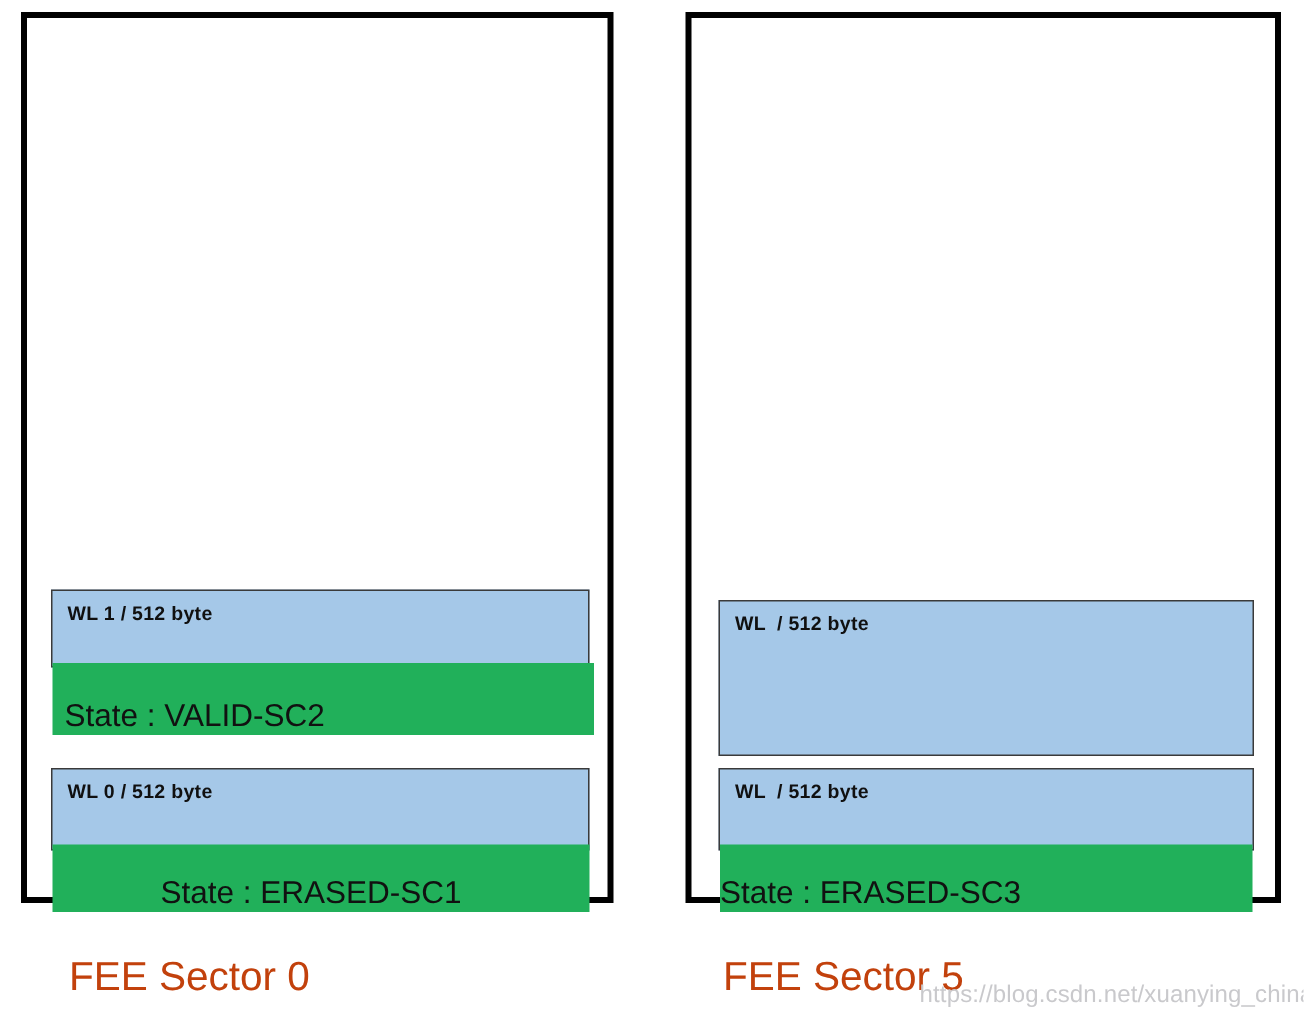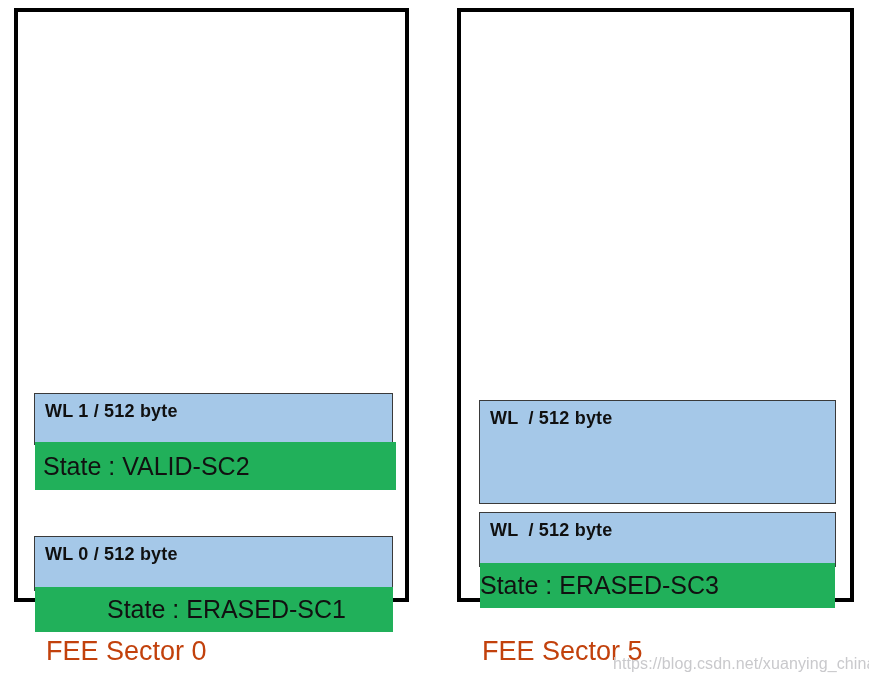--- a/index.html
+++ b/index.html
@@ -37,45 +37,45 @@
     top: 0;
     width: 100%;
     background: #a5c8e8;
     border: 1px solid #3a3a3a;
     box-sizing: border-box;
   }
   .wl-label {
     position: absolute;
     left: 10px;
     top: 7px;
-    font-size: 18px;
+    font-size: 13px;
     font-weight: bold;
     color: #101010;
     letter-spacing: 0.2px;
     white-space: pre;
   }
   .wl-state {
     position: absolute;
     background: #21b05a;
     box-sizing: border-box;
     display: flex;
-    align-items: center;
+    align-items: flex-end;
     color: #111111;
-    font-size: 25px;
+    font-size: 21px;
     font-weight: normal;
     white-space: pre;
   }
 
   
   #wl-1-block { left: 16px;  top: 381px; width: 359px; height: 93px; }
   #wl-1-block .wl-head  { height: 52px; }
   #wl-1-block .wl-state { left: 1px; top: 49px; width: 361px; height: 48px;
                           padding-left: 8px; justify-content: flex-start; }
 
-  #wl-0-block { left: 16px;  top: 524px; width: 359px; height: 93px; }
+  #wl-0-block { left: 16px;  top: 500px; width: 359px; height: 93px; }
   #wl-0-block .wl-head  { height: 55px; }
   #wl-0-block .wl-state { left: 1px; top: 51px; width: 358px; height: 45px;
                           padding-left: 72px; justify-content: flex-start; }
 
   
   #wl-3-block { left: 18px;  top: 388px; width: 357px; height: 104px; }
   #wl-3-block .wl-head  { height: 104px; }
 
   #wl-2-block { left: 18px;  top: 500px; width: 357px; height: 93px; }
   #wl-2-block .wl-head  { height: 55px; }

